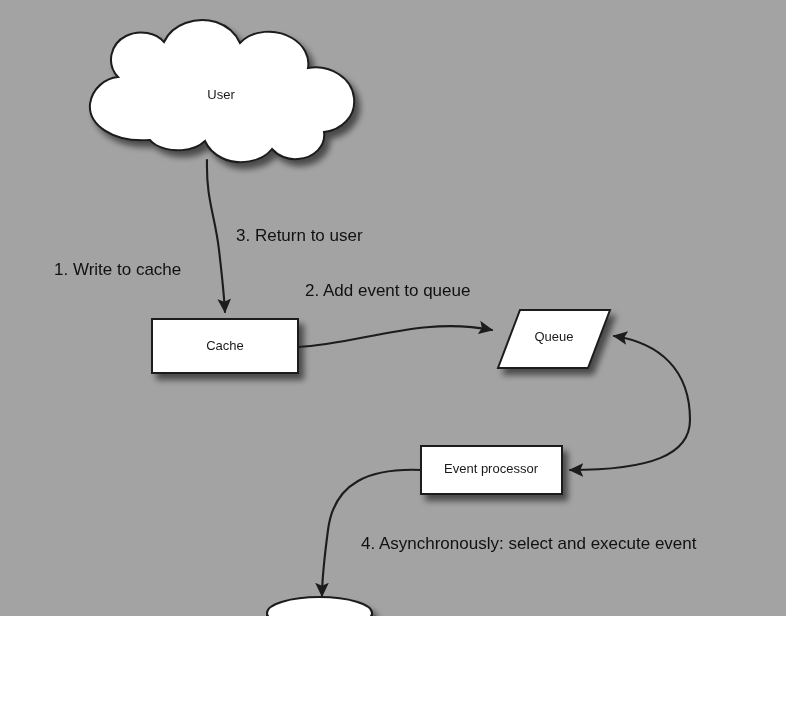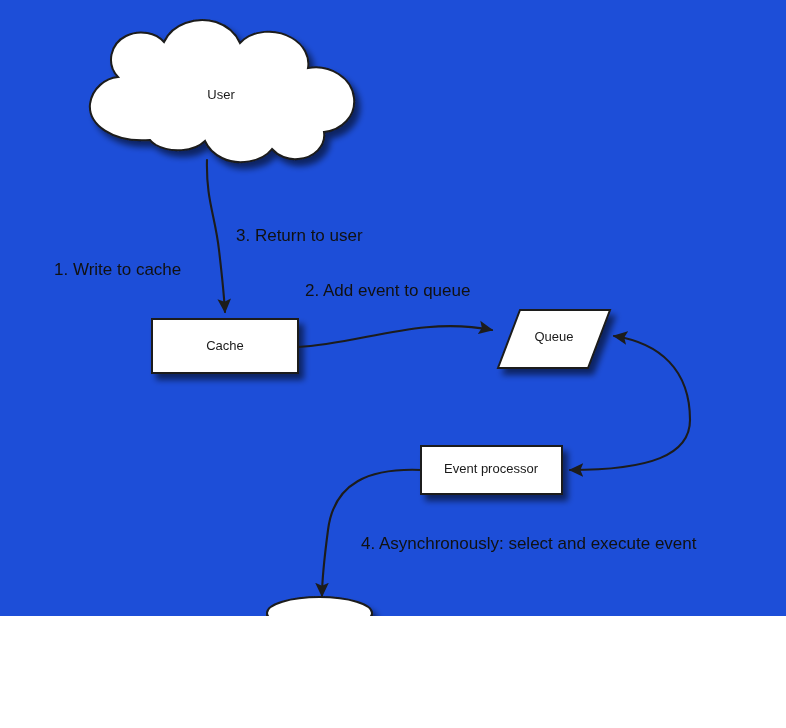--- a/index.html
+++ b/index.html
@@ -9,21 +9,21 @@
     background: #ffffff;
   }
   body {
     font-family: "Liberation Sans", sans-serif;
     -webkit-font-smoothing: antialiased;
   }
   #canvas {
     position: relative;
     width: 786px;
     height: 616px;
-    background: #1d4ed8;
+    background: #a3a3a3;
     overflow: hidden;
   }
   #diagram-svg {
     position: absolute;
     top: 0;
     left: 0;
     width: 786px;
     height: 728px;
   }
   .shape-label {

